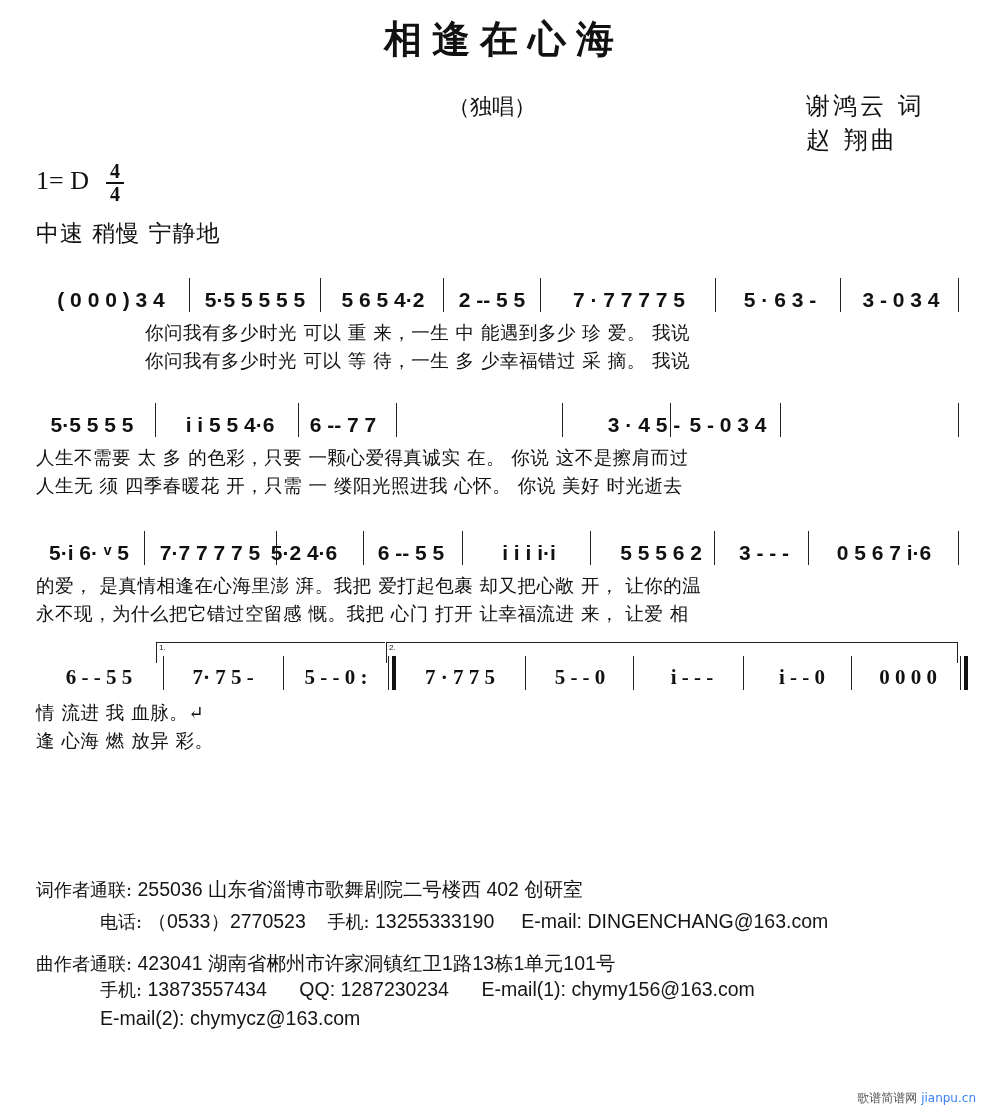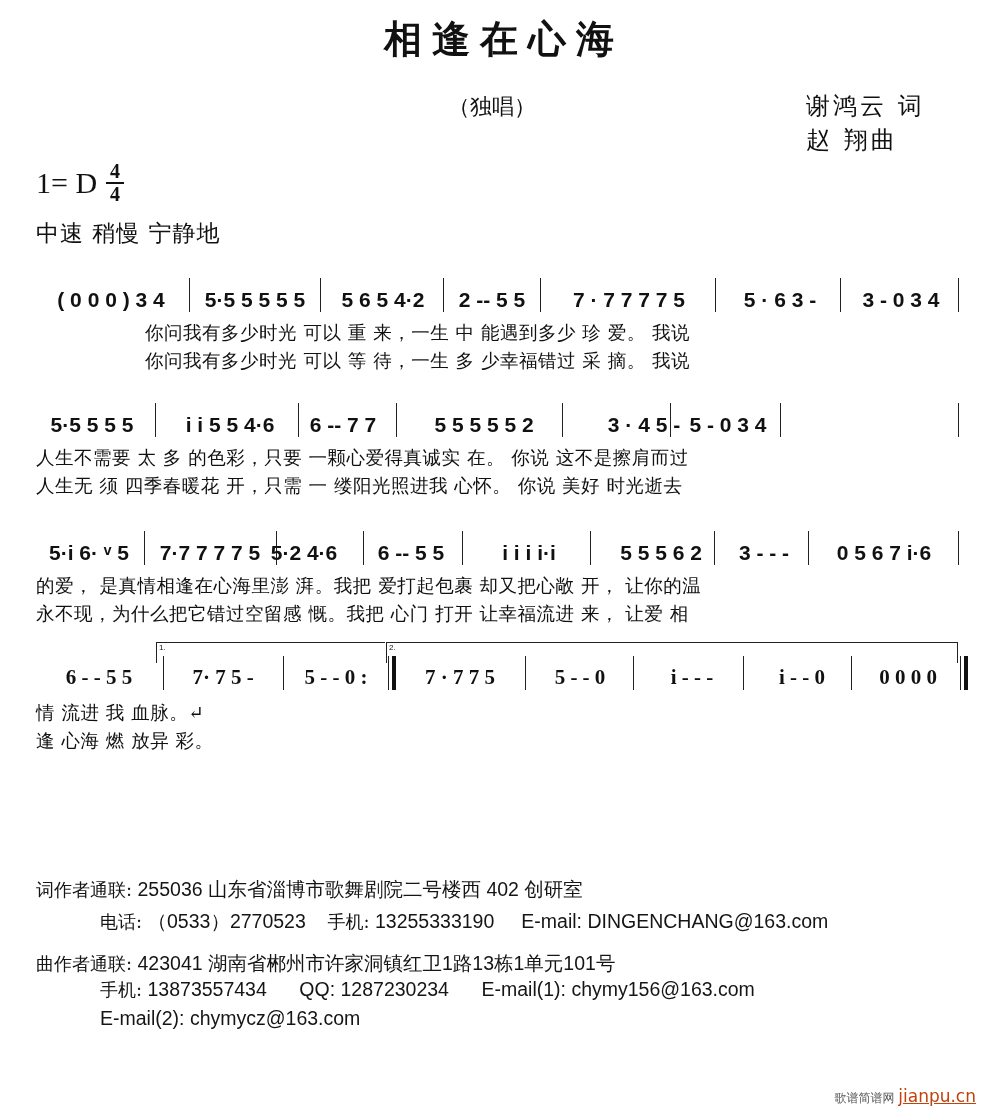--- a/index.html
+++ b/index.html
@@ -1,38 +1,38 @@
 <!DOCTYPE html>
 <html><head>
 <meta charset="utf-8">
 <style>
   html, body { margin: 0; padding: 0; background: #ffffff; }
   body { width: 1008px; height: 1111px; position: relative; overflow: hidden; color: #111; font-family: "DejaVu Serif", serif; }
   .abs { position: absolute; white-space: nowrap; }
   .title { left: 0; width: 1008px; top: 14px; text-align: center; font-size: 38px; font-weight: bold; letter-spacing: 10px; font-family: "DejaVu Serif", serif; }
   .subtitle { left: 448px; top: 92px; font-size: 22px; }
   .credit { left: 806px; font-size: 24px; letter-spacing: 3px; }
-  .key { left: 36px; top: 166px; font-size: 30px; font-family: "Liberation Serif", serif; }
+  .key { left: 36px; top: 166px; font-size: 26px; font-family: "Liberation Serif", serif; }
   .timesig { left: 106px; top: 162px; width: 18px; text-align: center; font-family: "Liberation Serif", serif; font-weight: bold; font-size: 20px; line-height: 19px; }
   .timesig .bar { border-top: 2px solid #111; margin: 1px 0; }
   .tempo { left: 36px; top: 218px; font-size: 23px; letter-spacing: 1px; }
 
   .system { position: absolute; left: 0; width: 1008px; }
   .notes { position: absolute; left: 36px; top: 0; height: 34px; font-family: "Liberation Sans", sans-serif; font-weight: bold; font-size: 21px; }
   .m { position: absolute; top: 0; height: 34px; display: flex; align-items: flex-end; justify-content: space-around; }
   .barline { position: absolute; top: 0; width: 1px; height: 34px; background: #222; }
   .barline.thick { width: 4px; background: #111; }
   .lyric { position: absolute; font-family: "DejaVu Serif", serif; font-size: 18.5px; letter-spacing: 0.5px; }
   .volta { position: absolute; border-top: 1px solid #222; border-left: 1px solid #222; height: 20px; font-size: 8px; padding-left: 2px; font-family: "Liberation Sans", sans-serif; }
   .volta.right { border-right: 1px solid #222; }
 
   .contact { position: absolute; font-family: "Liberation Sans", sans-serif; font-size: 19.5px; color: #151515; }
   .contact .cn { font-family: "DejaVu Serif", serif; font-size: 18px; }
   .watermark { right: 32px; bottom: 4px; font-size: 12px; color: #555; font-family: "DejaVu Sans", sans-serif; }
-  .watermark .site { color: #c2410c; font-size: 17px; text-decoration: underline; }
+  .watermark .site { color: #3b82f6; font-size: 12px; }
 </style>
 </head>
 <body>
 
 <div class="abs title">相逢在心海</div>
 <div class="abs subtitle">（独唱）</div>
 <div class="abs credit" style="top:90px;">谢鸿云 词</div>
 <div class="abs credit" style="top:124px;">赵  翔曲</div>
 <div class="abs key">1= D</div>
 <div class="abs timesig">
@@ -64,21 +64,20 @@
 </div>
 
 <div class="system" style="top:403px;">
   <div class="notes" style="left:0;width:1008px;">
     <div class="m" style="left:36px;width:112px;">5·5 5 5 5</div>
     <div class="barline" style="left:155px;"></div>
     <div class="m" style="left:164px;width:132px;">i i 5 5 4·6</div>
     <div class="barline" style="left:298px;"></div>
     <div class="m" style="left:302px;width:82px;">6 -- 7 7</div>
     <div class="barline" style="left:396px;"></div>
-    <div class="m" style="left:406px;width:156px;">5 5 5 5 5 2</div>
     <div class="barline" style="left:562px;"></div>
     <div class="m" style="left:592px;width:104px;">3 · 4 5 -</div>
     <div class="barline" style="left:670px;"></div>
     <div class="m" style="left:676px;width:104px;">5 - 0 3 4</div>
     <div class="barline" style="left:780px;"></div>
     <div class="barline" style="left:958px;"></div>
   </div>
   <div class="lyric" style="left:36px;top:42px;">人生不需要  太  多  的色彩，只要  一颗心爱得真诚实    在。       你说 这不是擦肩而过</div>
   <div class="lyric" style="left:36px;top:70px;">人生无  须  四季春暖花  开，只需  一  缕阳光照进我  心怀。       你说 美好  时光逝去</div>
 </div>

